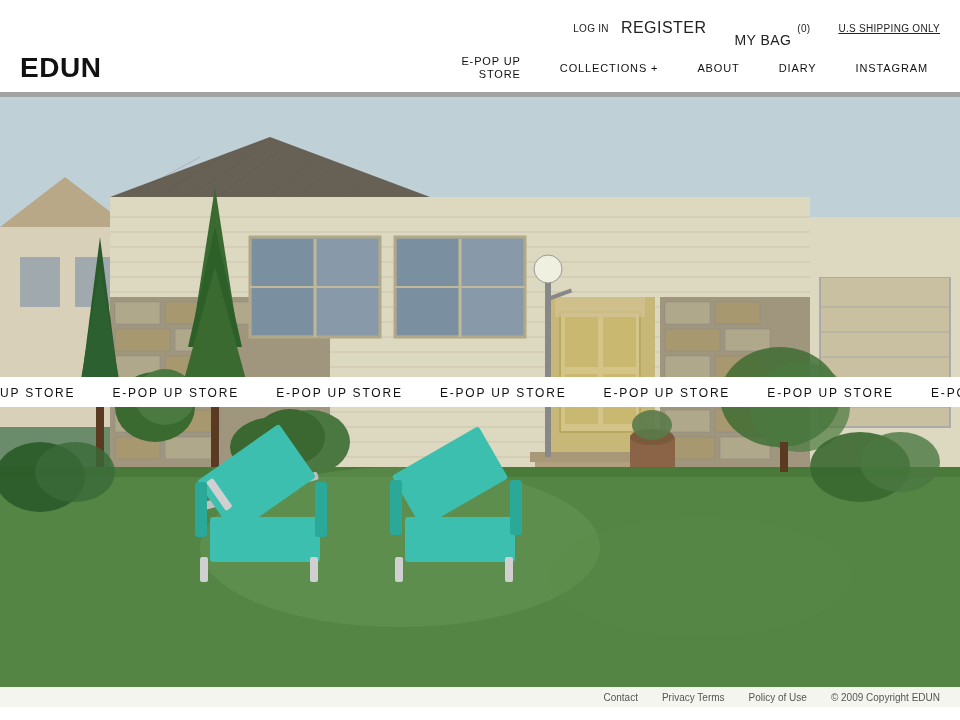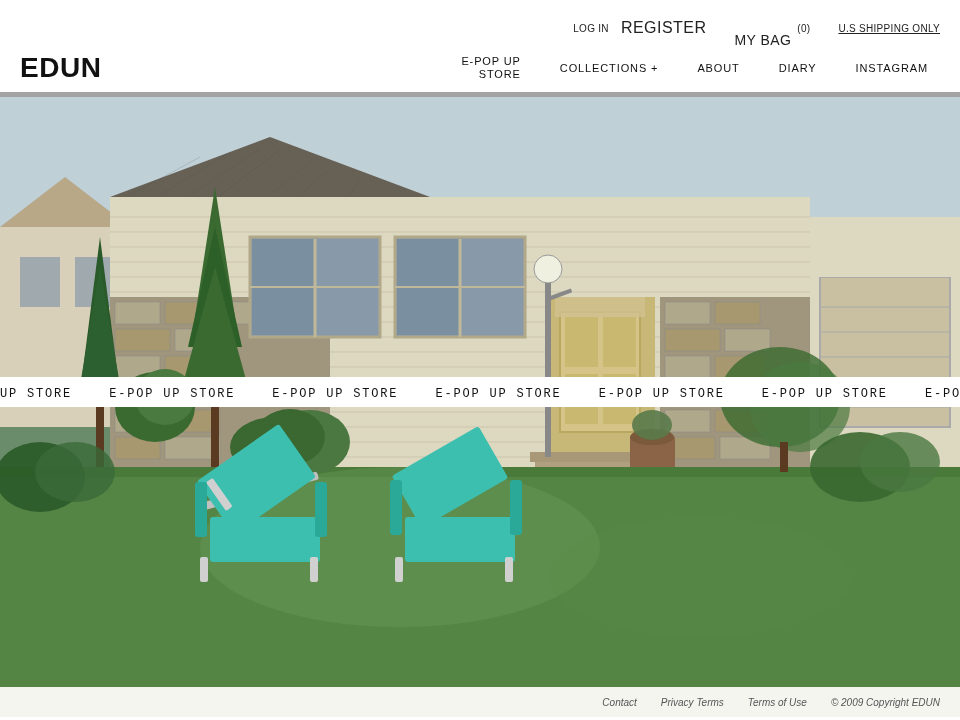--- a/index.html
+++ b/index.html
@@ -107,35 +107,33 @@
       text-transform: uppercase;
       color: #111;
       font-weight: normal;
     }
     @keyframes ticker-scroll {
       0% { transform: translateX(0); }
       100% { transform: translateX(-50%); }
     }
     .ticker-inner span {
       margin-right: 32px;
-      font-family: Liberation Mono, monospace;
     }
 
     
     .footer {
       background: #f5f5f0;
       display: flex;
       justify-content: flex-end;
       align-items: center;
       padding: 4px 20px;
-      height: 30px;
+      height: 20px;
       gap: 24px;
       font-size: 10px;
       color: #555;
-      font-style: italic;
     }
     .footer a, .footer span {
       font-size: 10px;
       color: #555;
       text-decoration: none;
     }
   </style>
 </head>
 <body>
 
@@ -377,15 +375,15 @@
       
       
       
     </div>
   </div>
 </div>
 
 <div class="footer">
   <a>Contact</a>
   <a>Privacy Terms</a>
-  <a>Terms of Use</a>
+  <a>Policy of Use</a>
   <span>© 2009 Copyright EDUN</span>
 </div>
 
 </body></html>

